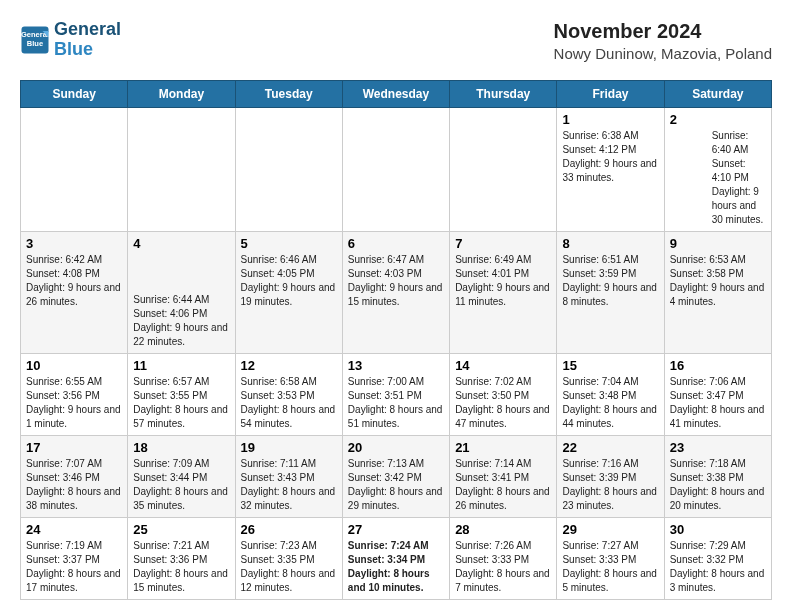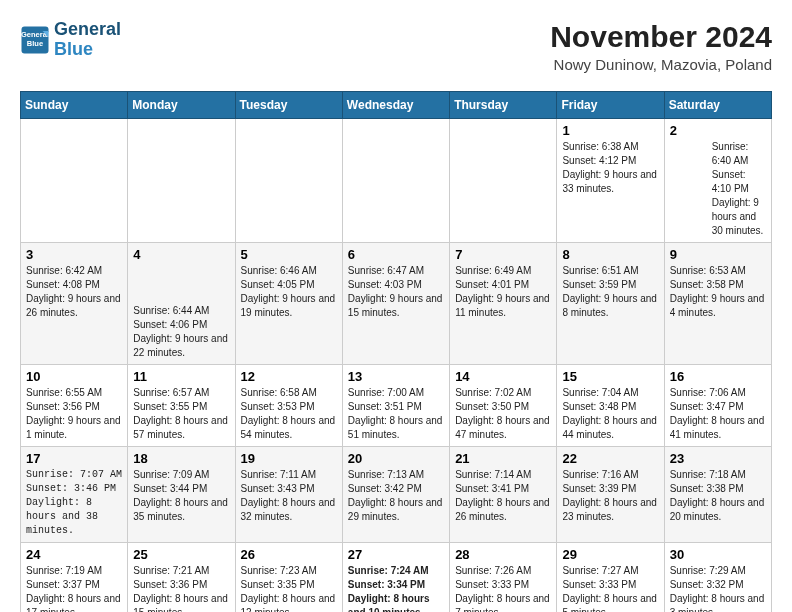--- a/index.html
+++ b/index.html
@@ -24,21 +24,21 @@
     .logo-text span {
       color: #2e86c1;
     }
     .logo-icon {
       width: 30px;
       height: 30px;
       margin-right: 4px;
     }
     .calendar-title {
       text-align: left;
-      font-size: 30px;
+      font-size: 20px;
       font-weight: bold;
       color: #222;
       margin-bottom: 2px;
     }
     .calendar-subtitle {
       text-align: right;
       font-size: 15px;
       color: #444;
       margin-bottom: 10px;
     }
@@ -50,21 +50,21 @@
     }
     table {
       width: 100%;
       border-collapse: collapse;
       font-size: 11px;
     }
     thead tr th {
       background-color: #2471a3;
       color: #fff;
       padding: 6px 4px;
-      text-align: left;
+      text-align: center;
       font-size: 12px;
       font-weight: bold;
       border: 1px solid #1a5276;
     }
     tbody tr td {
       border: 1px solid #ccc;
       vertical-align: top;
       padding: 4px 5px;
       min-height: 70px;
       height: 80px;
@@ -227,21 +227,21 @@
         <td>
           <span class="day-num">16</span>
           <div class="day-info" style="white-space: pre-line;">Sunrise: 7:06 AM
 Sunset: 3:47 PM
 Daylight: 8 hours and 41 minutes.</div>
         </td>
       </tr>
       <tr>
         <td>
           <span class="day-num">17</span>
-          <div class="day-info" style="white-space: pre-line; font-family: Liberation Mono, monospace;">Sunrise: 7:07 AM
+          <div class="day-info" style="white-space: pre-line;">Sunrise: 7:07 AM
 Sunset: 3:46 PM
 Daylight: 8 hours and 38 minutes.</div>
         </td>
         <td>
           <span class="day-num">18</span>
           <div class="day-info" style="white-space: pre-line;">Sunrise: 7:09 AM
 Sunset: 3:44 PM
 Daylight: 8 hours and 35 minutes.</div>
         </td>
         <td>

